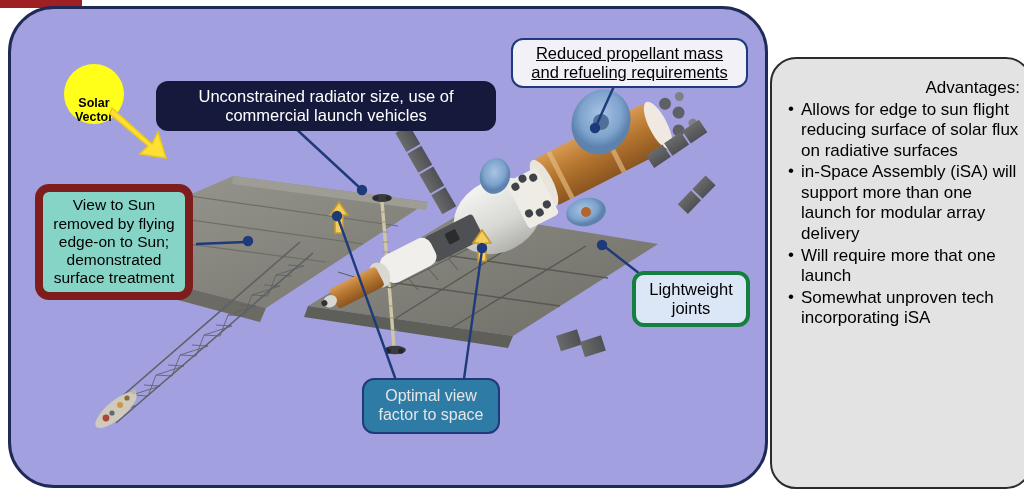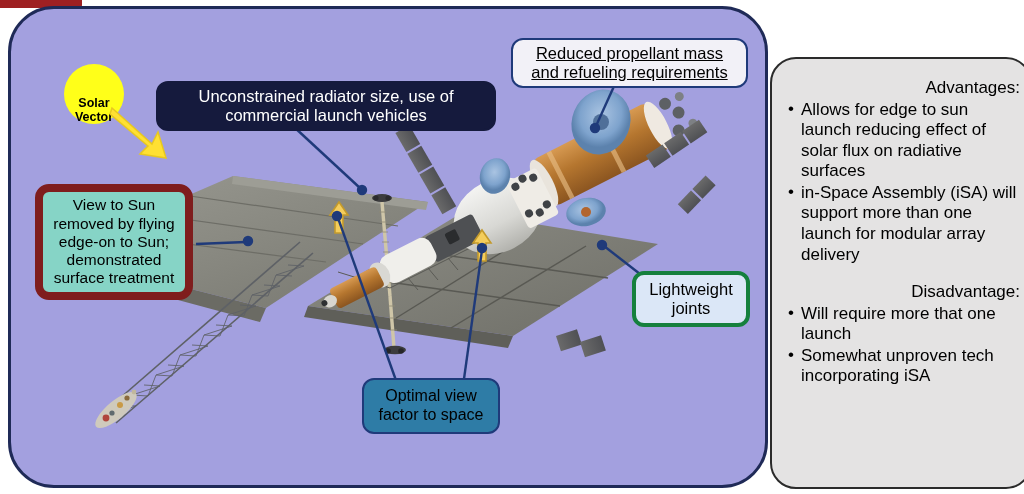--- a/index.html
+++ b/index.html
@@ -20,21 +20,21 @@
   
   .callout{position:absolute;box-sizing:border-box;display:flex;align-items:center;
     justify-content:center;text-align:center;line-height:1.18;}
 
   .c-navy{background:#151a3d;border:2px solid #151a3d;border-radius:12px;color:#ffffff;
     font-size:16.5px;padding:7px 12px;}
   .c-white{background:#f2f1f7;border:2px solid #1f3a7a;border-radius:12px;color:#000000;
     font-size:16.5px;padding:6px 11px;}
   .c-teal{background:#86d4c6;border:8px solid #7f1d1d;border-radius:14px;color:#000000;
     font-size:15.5px;padding:7px 9px;}
-  .c-steel{background:#2e7ca6;border:2px solid #1f3a7a;border-radius:12px;color:#000000;
+  .c-steel{background:#2e7ca6;border:2px solid #1f3a7a;border-radius:12px;color:#e5e5e5;
     font-size:16px;padding:7px 12px;}
   .c-lightblue{background:#dbe7f7;border:4px solid #15803d;border-radius:12px;color:#000000;
     font-size:16.5px;padding:7px 10px;}
 
   
   .solar-badge{position:absolute;left:64px;top:64px;width:60px;height:60px;border-radius:50%;
     background:#ffff19;display:flex;align-items:flex-end;justify-content:center;text-align:center;
     font-size:12.5px;font-weight:bold;color:#000;line-height:1.12;}
 
   
@@ -312,23 +312,22 @@
     <span>Optimal view factor to space</span>
   </div>
 
   <div class="callout c-lightblue" style="left:632px;top:271px;width:118px;height:56px;">
     <span>Lightweight joints</span>
   </div>
 
   <div class="info-panel">
     <div class="info-head">Advantages:</div>
     <ul class="info-list">
-      <li>Allows for edge to sun launch reducing effect of solar flux on radiative surfaces</li>
+      <li>Allows for edge to sun flight reducing surface of solar flux on radiative surfaces</li>
       <li>in-Space Assembly (iSA) will support more than one launch for modular array delivery</li>
     </ul>
-    <div class="info-head second">Disadvantage:</div>
     <ul class="info-list">
       <li>Will require more that one launch</li>
       <li>Somewhat unproven tech incorporating iSA</li>
     </ul>
   </div>
 
 </div>
 
 </body></html>

